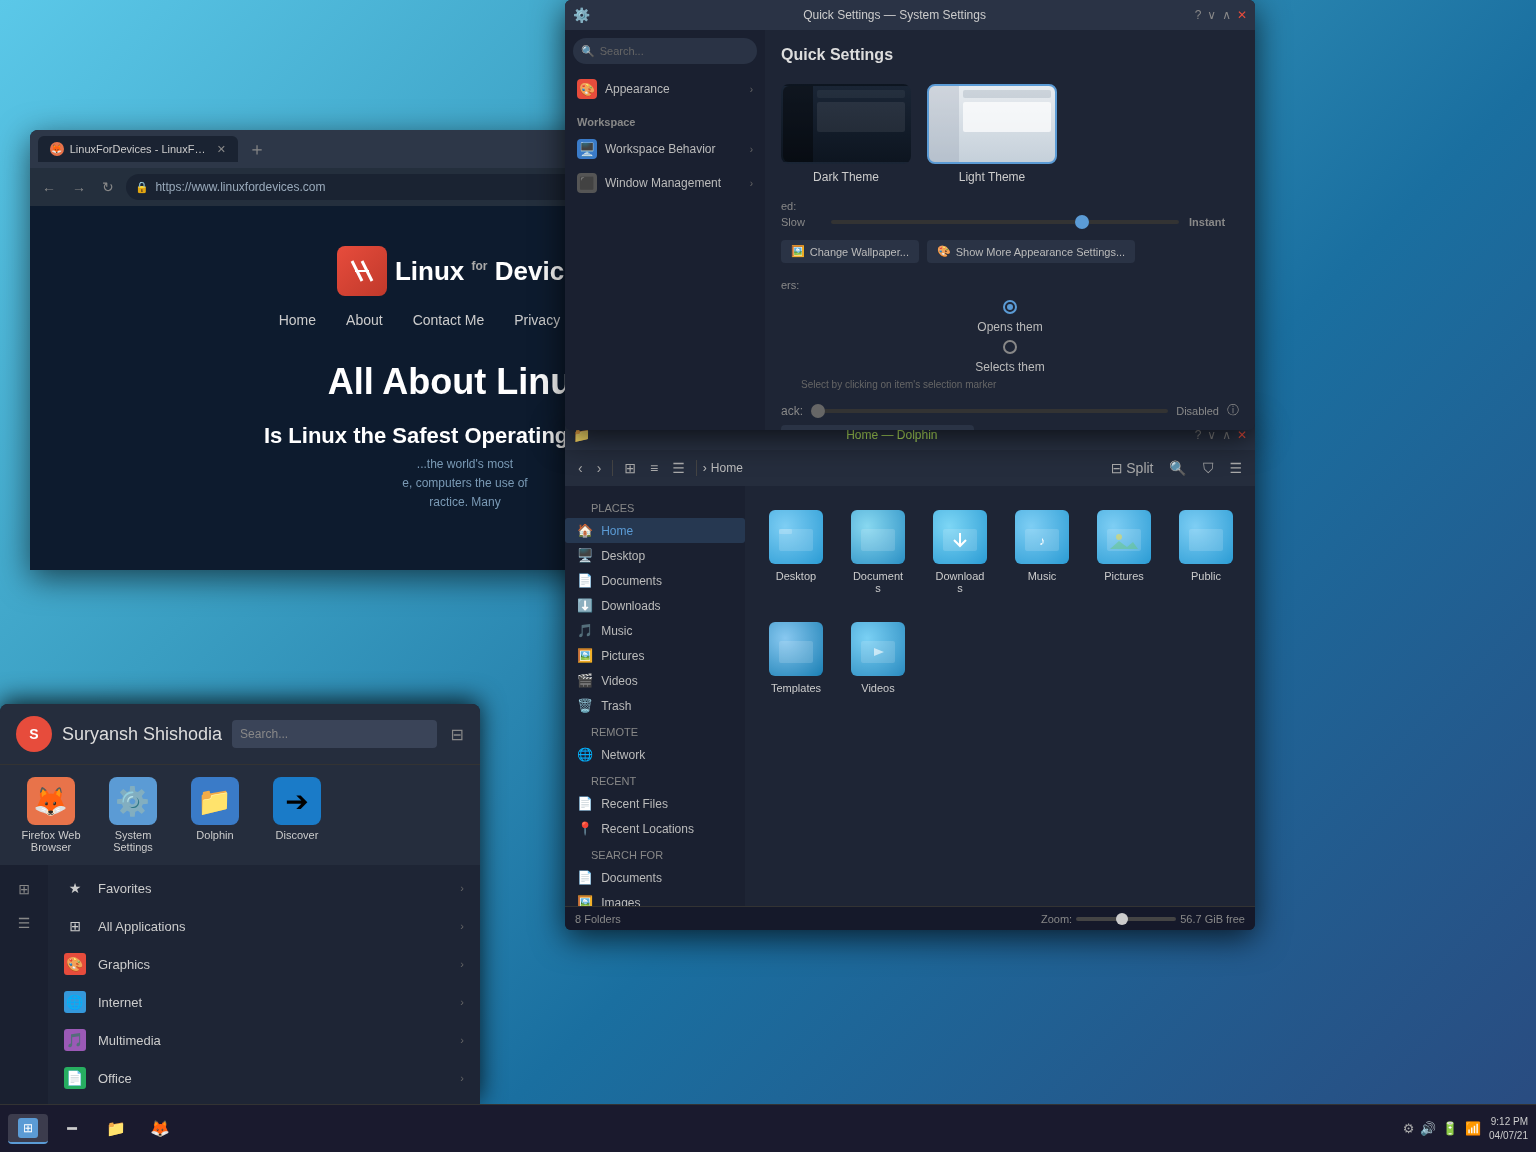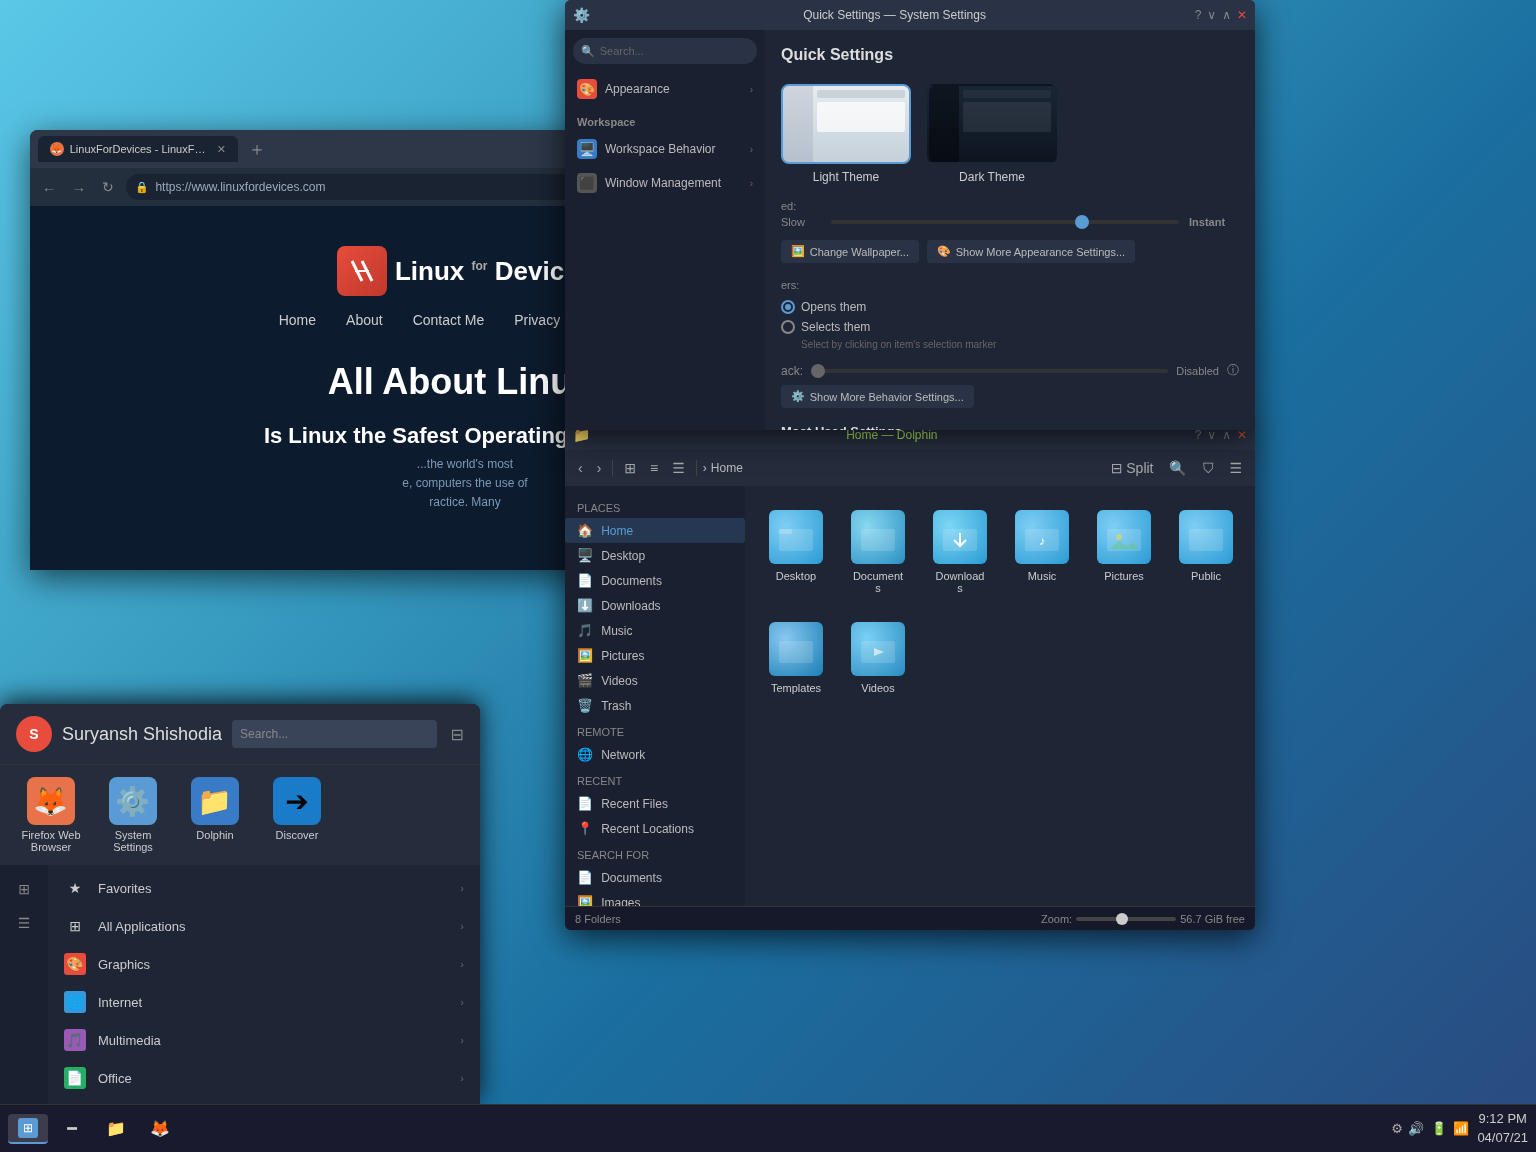--- a/index.html
+++ b/index.html
@@ -35,21 +35,21 @@
     }
     .taskbar-app-btn.active { background: rgba(255,255,255,0.15); border-bottom: 2px solid #5b9bd5; }
     .taskbar-icon {
       width: 20px; height: 20px; border-radius: 3px;
       display: flex; align-items: center; justify-content: center;
       font-size: 14px;
     }
     .taskbar-right {
       margin-left: auto; display: flex; align-items: center; gap: 8px;
     }
-    .taskbar-time { color: #ccc; font-size: 13px; text-align: center; line-height: 1.4; }
+    .taskbar-time { color: #ccc; font-size: 10px; text-align: right; line-height: 1.4; }
     .taskbar-icons { display: flex; align-items: center; gap: 6px; }
     .taskbar-icons span { color: #ccc; font-size: 14px; }
 
     
     .browser-window {
       position: absolute;
       top: 130px; left: 30px;
       width: 870px; height: 440px;
       background: #1a2332;
       border-radius: 8px 8px 0 0;
@@ -211,21 +211,21 @@
     .dtb-path {
       flex: 1; display: flex; align-items: center; gap: 4px;
       color: #bbb; font-size: 12px;
     }
     .dtb-right { display: flex; align-items: center; gap: 6px; }
     .dolphin-body { display: flex; flex: 1; overflow: hidden; }
     .dolphin-sidebar {
       width: 180px; background: #1a2030;
       padding: 8px 0; overflow-y: auto; font-size: 12px;
     }
-    .ds-section { color: #888; font-size: 11px; padding: 8px 12px 4px; text-transform: uppercase; }
+    .ds-section { color: #888; font-size: 11px; padding: 8px 26px 4px; text-transform: uppercase; }
     .ds-item {
       display: flex; align-items: center; gap: 8px;
       padding: 5px 12px; color: #bbb; cursor: pointer; border-radius: 3px;
     }
     .ds-item.active { background: rgba(91,155,213,0.2); color: #5b9bd5; }
     .ds-icon { font-size: 13px; }
     .dolphin-main {
       flex: 1; padding: 16px; overflow-y: auto;
       display: grid; grid-template-columns: repeat(6, 1fr); gap: 12px;
       align-content: start;
@@ -312,21 +312,21 @@
       position: absolute; top: -5px; left: 70%;
       width: 14px; height: 14px; background: #5b9bd5; border-radius: 50%;
     }
     .settings-btn-row { display: flex; gap: 8px; margin-bottom: 16px; flex-wrap: wrap; }
     .settings-btn {
       display: flex; align-items: center; gap: 5px;
       background: #2a3345; border-radius: 4px; padding: 5px 10px;
       color: #bbb; font-size: 11px; cursor: pointer;
     }
     .radio-group { margin-bottom: 12px; }
-    .radio-item { display: flex; align-items: center; gap: 6px; padding: 3px 0; color: #bbb; font-size: 12px; }
+    .radio-item { display: flex; align-items: center; gap: 6px; padding: 3px 0; color: #bbb; font-size: 12px; flex-direction: column; }
     .radio-dot {
       width: 14px; height: 14px; border-radius: 50%; border: 2px solid #888;
       display: flex; align-items: center; justify-content: center;
     }
     .radio-dot.active { border-color: #5b9bd5; }
     .radio-dot.active::after { content: ''; width: 6px; height: 6px; border-radius: 50%; background: #5b9bd5; }
     .most-used-title { color: #ddd; font-size: 13px; font-weight: 600; margin-bottom: 10px; }
 
     
     .folder-desktop { background: radial-gradient(circle at 30% 30%, #7ecef4, #2a9bd4); }
@@ -438,44 +438,44 @@
       </div>
       <div class="ss-item">
         <div class="ss-item-icon" style="background:#555;border-radius:4px;">⬛</div>
         <span>Window Management</span>
         <span class="ss-arrow">›</span>
       </div>
     </div>
     <div class="settings-main">
       <div class="settings-section-title">Quick Settings</div>
       <div class="theme-row">
+        <div class="theme-card">
+          <div class="theme-preview theme-preview-dark">
+            <div class="theme-preview-img">
+              <div class="tp-sidebar" style="background:rgba(0,0,0,0.4);"></div>
+              <div class="tp-content">
+                <div class="tp-topbar" style="background:rgba(255,255,255,0.05);"></div>
+                <div class="tp-window" style="background:rgba(255,255,255,0.08);border-radius:2px;"></div>
+              </div>
+            </div>
+          </div>
+          <span class="theme-label">Dark Theme</span>
+        </div>
         <div class="theme-card">
           <div class="theme-preview theme-preview-light selected">
             <div class="theme-preview-img">
               <div class="tp-sidebar" style="background:rgba(150,160,175,0.3);"></div>
               <div class="tp-content">
                 <div class="tp-topbar" style="background:rgba(100,120,140,0.2);"></div>
                 <div class="tp-window" style="background:rgba(255,255,255,0.7);border-radius:2px;"></div>
               </div>
             </div>
           </div>
           <span class="theme-label">Light Theme</span>
         </div>
-        <div class="theme-card">
-          <div class="theme-preview theme-preview-dark">
-            <div class="theme-preview-img">
-              <div class="tp-sidebar" style="background:rgba(0,0,0,0.4);"></div>
-              <div class="tp-content">
-                <div class="tp-topbar" style="background:rgba(255,255,255,0.05);"></div>
-                <div class="tp-window" style="background:rgba(255,255,255,0.08);border-radius:2px;"></div>
-              </div>
-            </div>
-          </div>
-          <span class="theme-label">Dark Theme</span>
-        </div>
       </div>
       <div style="color:#888;font-size:11px;margin-bottom:4px;">
         <span>ed:</span>
       </div>
       <div class="speed-row">
         <span class="speed-label">Slow</span>
         <div class="speed-slider">
           <div class="speed-thumb"></div>
         </div>
         <span class="speed-label" style="width:50px;font-weight:bold;">Instant</span>

